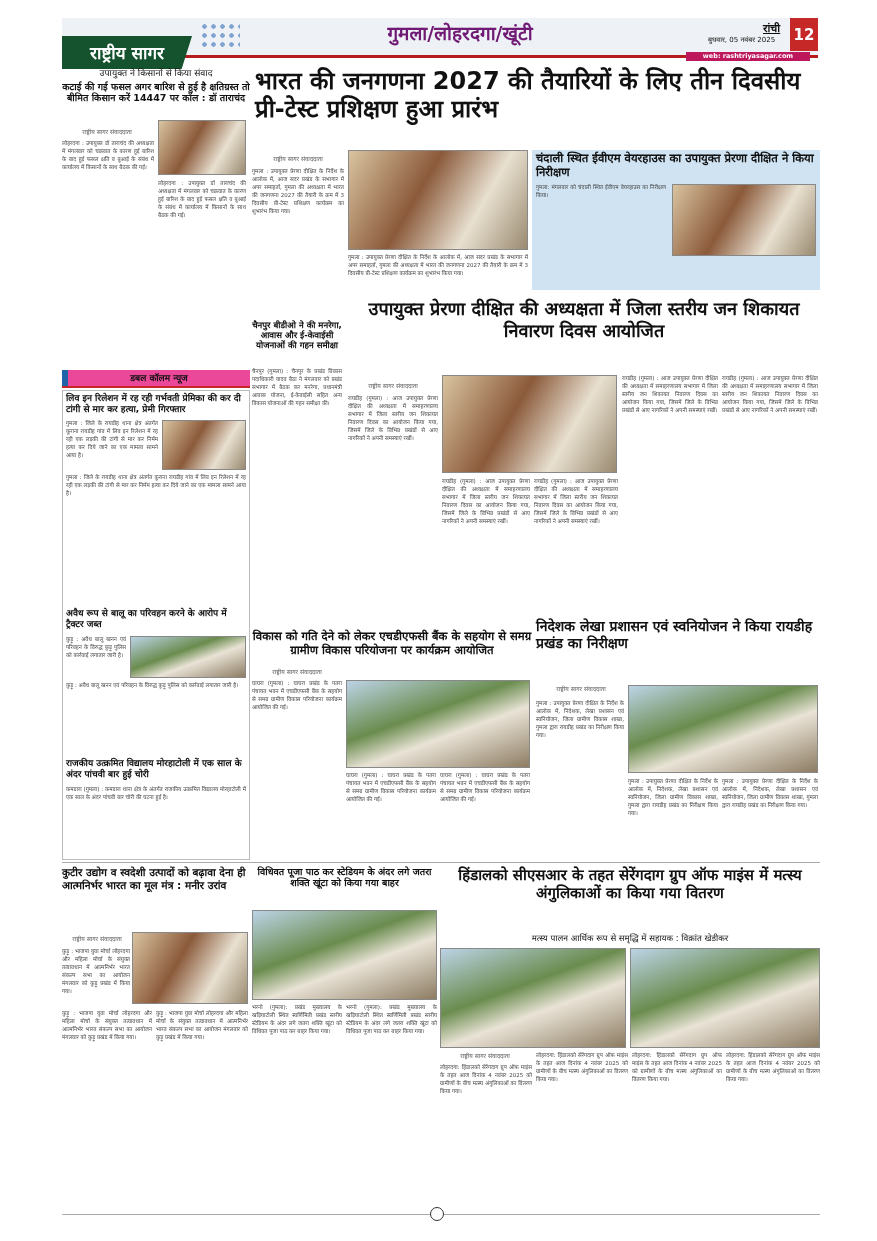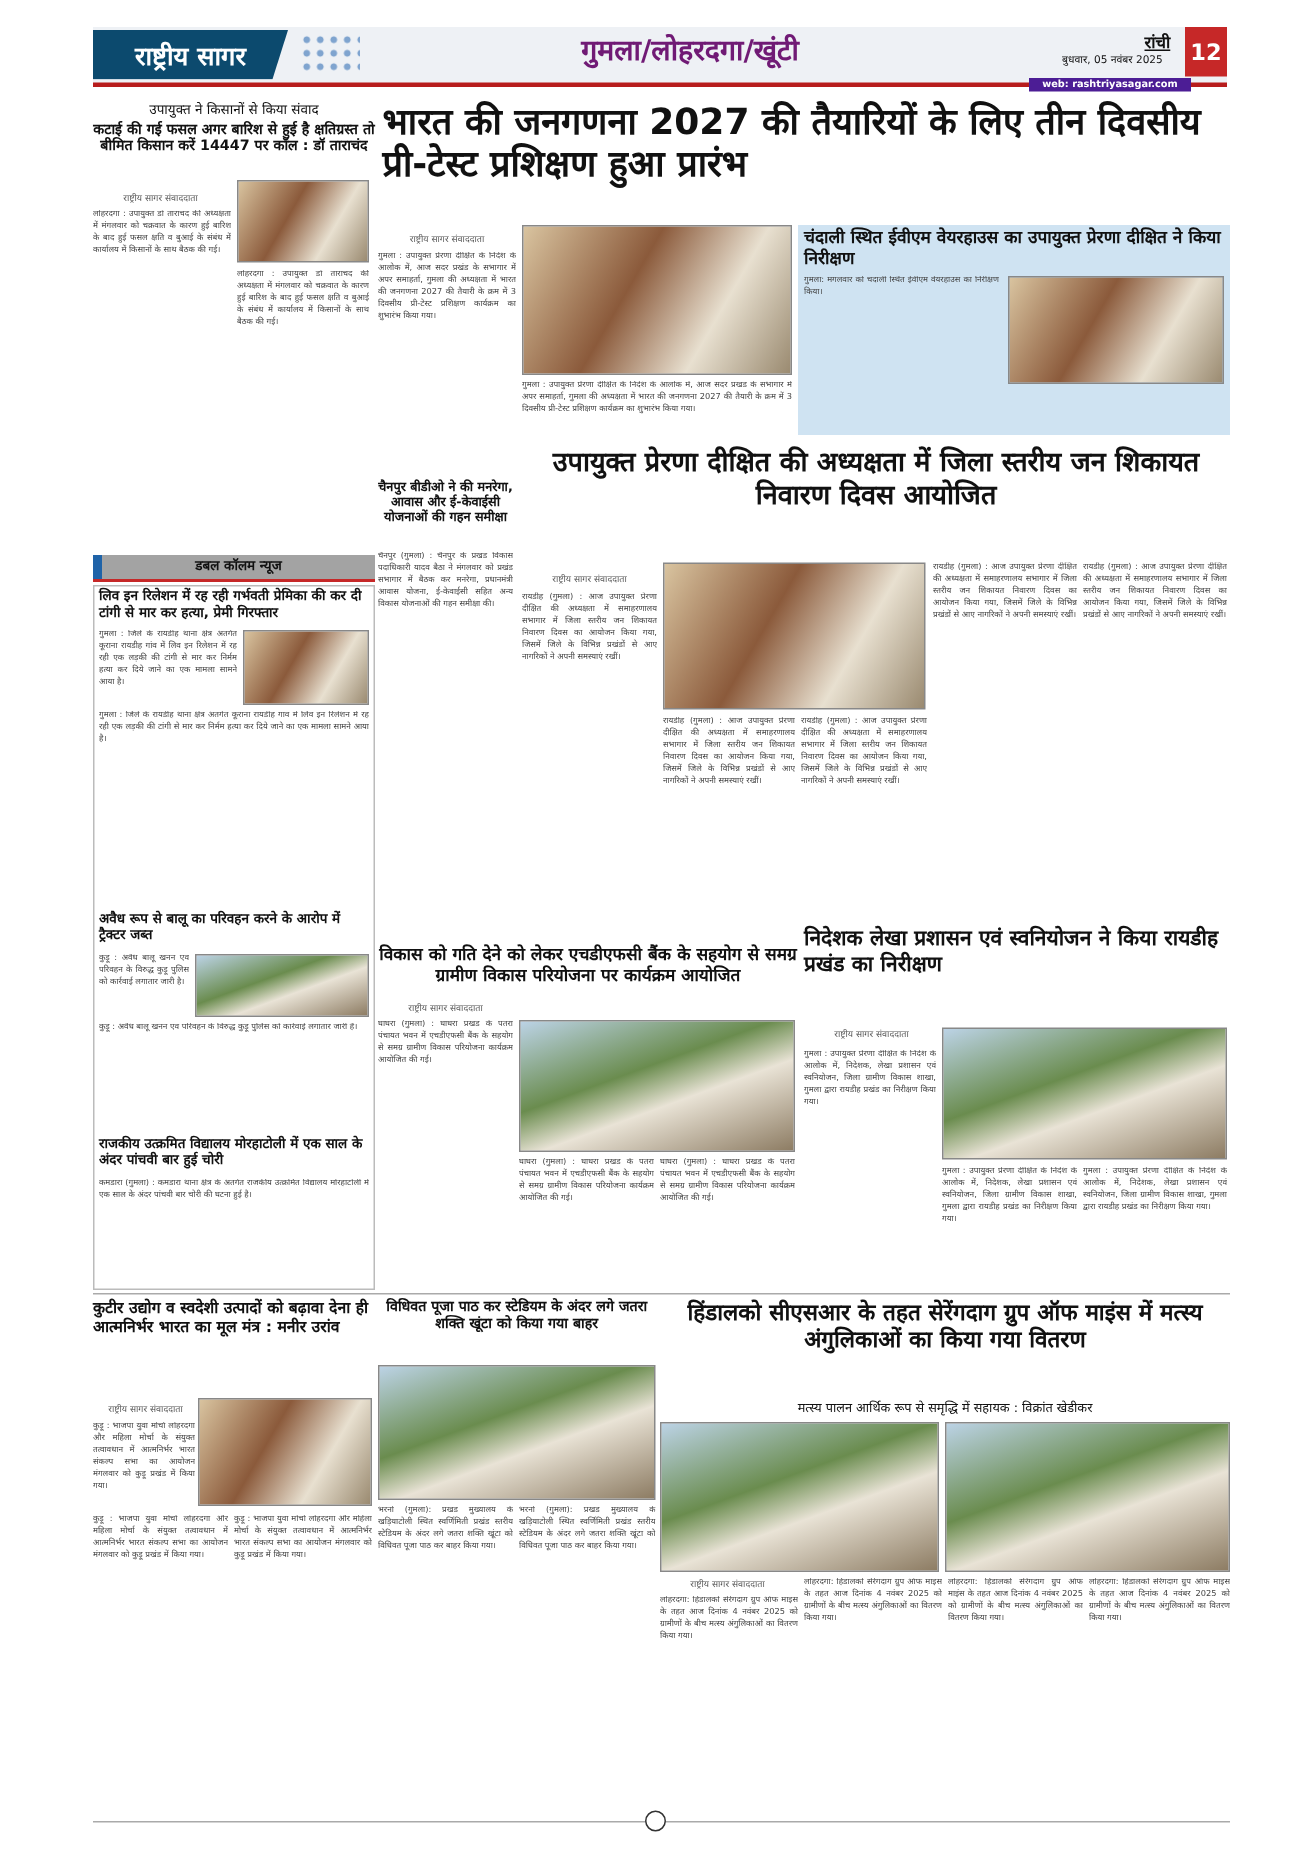--- a/index.html
+++ b/index.html
@@ -1,35 +1,35 @@
 <!DOCTYPE html>
 <html><head>
 <meta charset="utf-8">
 <style>
 *{box-sizing:border-box;margin:0;padding:0}
 body{width:877px;height:1241px;background:#fff;font-family:"DejaVu Sans",sans-serif;color:#111;position:relative;overflow:hidden}
 .abs{position:absolute}
 .mast{left:62px;top:18px;width:756px;height:40px;background:#eef1f5;border-bottom:3px solid #b71c1c}
-.brand{left:62px;top:20px;width:130px;height:33px;background:#0c4a6e;color:#fff;font-weight:bold;font-size:17px;display:flex;align-items:center;justify-content:center;clip-path:polygon(0 0,100% 0,92% 100%,0 100%)}
+.brand{left:62px;top:36px;width:130px;height:33px;background:#14532d;color:#fff;font-weight:bold;font-size:17px;display:flex;align-items:center;justify-content:center;clip-path:polygon(0 0,100% 0,92% 100%,0 100%)}
 .dots{left:200px;top:22px;width:40px;height:28px;background:radial-gradient(circle,#7fa4cf 2px,transparent 2.5px) 0 0/9px 9px}
 .section{left:330px;top:20px;width:260px;height:30px;font-weight:bold;font-size:19px;text-align:center;color:#701a75}
 .city{left:763px;top:20px;font-size:11px;font-weight:bold;text-decoration:underline}
 .date{left:708px;top:35px;font-size:7px}
 .pgno{left:790px;top:18px;width:28px;height:33px;background:#c62828;color:#fff;font-weight:bold;font-size:15px;display:flex;align-items:center;justify-content:center}
-.web{left:686px;top:52px;width:108px;height:9px;background:#4c1d95;color:#fff;font-size:6.5px;font-weight:bold;text-align:center;line-height:9px}
+.web{left:686px;top:52px;width:124px;height:9px;background:#be185d;color:#fff;font-size:6.5px;font-weight:bold;text-align:center;line-height:9px}
 .h{font-weight:bold;line-height:1.2;color:#111}
 .kicker{font-size:9px;text-align:center}
 .byline{font-size:6px;color:#555;text-align:center}
 .body{font-size:5.5px;line-height:1.45;color:#444;text-align:justify;overflow:hidden}
 .photo{background:linear-gradient(135deg,#a38a6c,#5f6b4e 45%,#c9b79b);border:1px solid #888}
 .photo.indoor{background:linear-gradient(120deg,#d9c4a0,#8b5a3b 40%,#e8e0d0 70%,#9a8a70)}
 .photo.outdoor{background:linear-gradient(160deg,#bcd3e6,#6a8c4e 40%,#e9e3d6 60%,#8d7c63)}
 .boxblue{background:#cfe3f2}
 .rule{background:#aaa}
-.dchead{left:62px;top:370px;width:188px;height:16px;background:#a3a3a3;border-left:6px solid #1f63a8;font-size:9px;font-weight:bold;text-align:center;line-height:16px}
+.dchead{left:62px;top:370px;width:188px;height:16px;background:#ec4899;border-left:6px solid #1f63a8;font-size:9px;font-weight:bold;text-align:center;line-height:16px}
 .redline{height:2px;background:#c62828}
 .box{border:1px solid #bbb}
 </style>
 </head>
 <body>
 
 <div class="abs mast"></div>
 <div class="abs brand">राष्ट्रीय सागर</div>
 <div class="abs dots"></div>
 <div class="abs section">गुमला/लोहरदगा/खूंटी</div>

